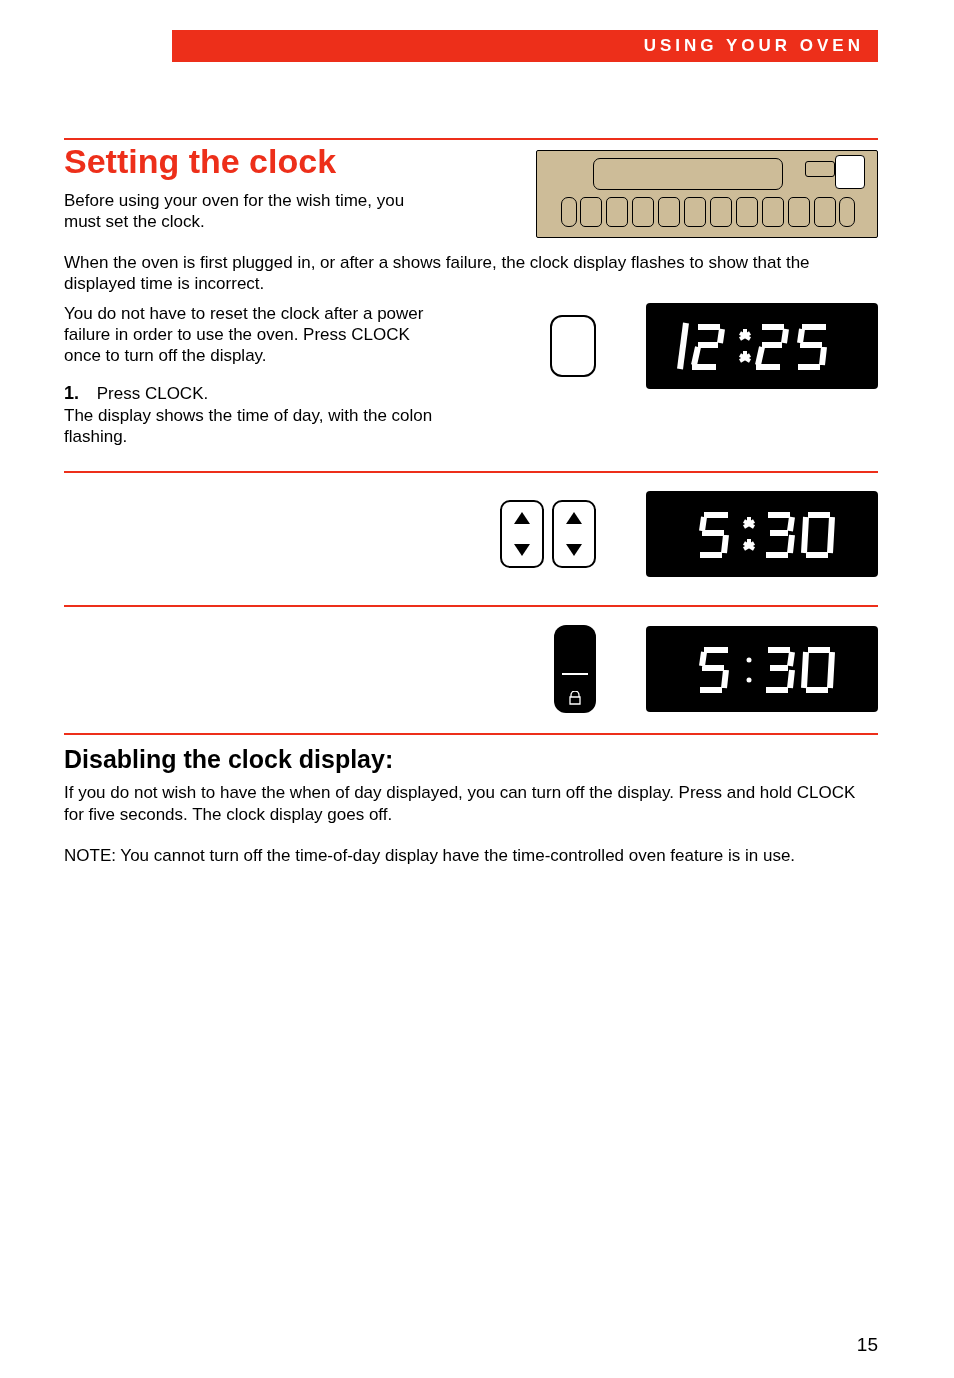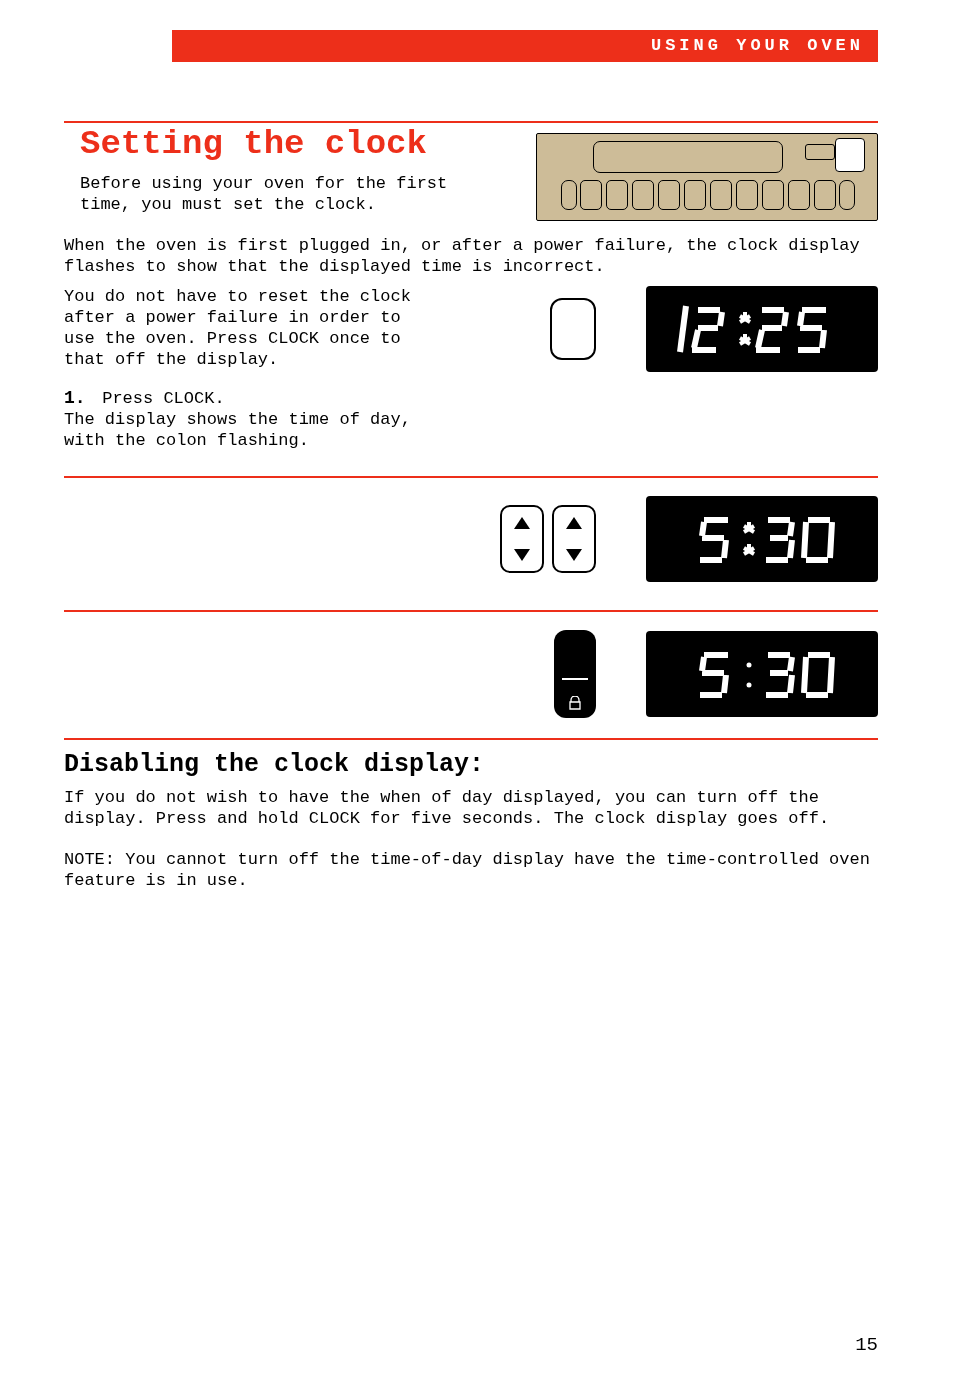--- a/index.html
+++ b/index.html
@@ -1,16 +1,16 @@
 <!DOCTYPE html>
 <html><head>
 <meta charset="utf-8">
 <style>
   html,body{margin:0;padding:0;background:#fff;font-family:Arial,Helvetica,sans-serif;color:#000;}
-  .page{width:954px;height:1378px;position:relative;box-sizing:border-box;padding:13px 76px 30px 64px;font-family:Liberation Mono, monospace;}
+  .page{width:954px;height:1378px;position:relative;box-sizing:border-box;padding:30px 76px 30px 64px;}
   .header-bar{position:absolute;top:30px;left:172px;right:76px;height:32px;background:#ed2f1a;}
   .header-text{position:absolute;right:14px;top:6px;color:#fff;font-weight:900;letter-spacing:4px;font-size:17px;}
   .rule{height:0;border-top:2px solid #ed2f1a;margin:0;}
   .section-title{color:#ed2f1a;font-size:34px;font-weight:900;line-height:1.05;}
   .body{font-size:17px;line-height:1.25;}
   .step-row{display:flex;align-items:flex-start;}
   .step-left{flex:0 0 370px;min-height:90px;}
   .step-right{flex:1;display:flex;align-items:center;justify-content:flex-end;gap:50px;padding-right:0;}
   .num{display:inline-block;width:28px;font-weight:700;font-size:18px;}
   .sub-heading{font-weight:900;font-size:25px;}
@@ -49,24 +49,24 @@
 <div class="page">
   <div class="header-bar">
     <div class="header-text">USING YOUR OVEN</div>
   </div>
 
   <div style="height:108px;"></div>
   <div class="rule"></div>
   <div style="height:4px;"></div>
 
   <div class="step-row">
-    <div class="step-left" style="flex:0 0 380px;margin-left:16px;">
+    <div class="step-left" style="flex:0 0 380px;">
       <div class="section-title">Setting the clock</div>
       <div style="height:10px;"></div>
-      <div class="body">Before using your oven for the first time, you must set the clock.</div>
+      <div class="body">Before using your oven for the wish time, you must set the clock.</div>
     </div>
     <div class="step-right" style="align-items:flex-start;padding-top:6px;">
       <div class="panel">
         <div class="screen"></div>
         <div class="pop"></div>
         <div class="pop-inner"></div>
         <div class="rows">
           <div class="key" style="width:14px;border-radius:7px;"></div>
           <div class="pair">
               <div class="key"></div>
@@ -82,26 +82,26 @@
               <div class="key"></div>
               <div class="key"></div>
             </div>
           <div class="key" style="width:14px;border-radius:7px;"></div>
         </div>
       </div>
     </div>
   </div>
 
   <div style="height:14px;"></div>
-  <div class="body">When the oven is first plugged in, or after a power failure, the clock display flashes to show that the displayed time is incorrect.</div>
+  <div class="body">When the oven is first plugged in, or after a shows failure, the clock display flashes to show that the displayed time is incorrect.</div>
   <div style="height:8px;"></div>
 
   <div class="step-row">
     <div class="step-left">
-      <div class="body">You do not have to reset the clock after a power failure in order to use the oven. Press CLOCK once to that off the display.</div>
+      <div class="body">You do not have to reset the clock after a power failure in order to use the oven. Press CLOCK once to turn off the display.</div>
       <div style="height:16px;"></div>
       <div class="body"><span class="num">1.</span>
         <span style="white-space:pre-line;">Press CLOCK.
 The display shows the time of day, with the colon flashing.</span></div>
     </div>
     <div class="step-right">
       <div class="clock-key"></div>
       <div class="disp">
         <svg width="210" height="62" viewBox="0 0 210 62">
           <g fill="none" stroke="#fff" stroke-width="6" stroke-linecap="butt">

